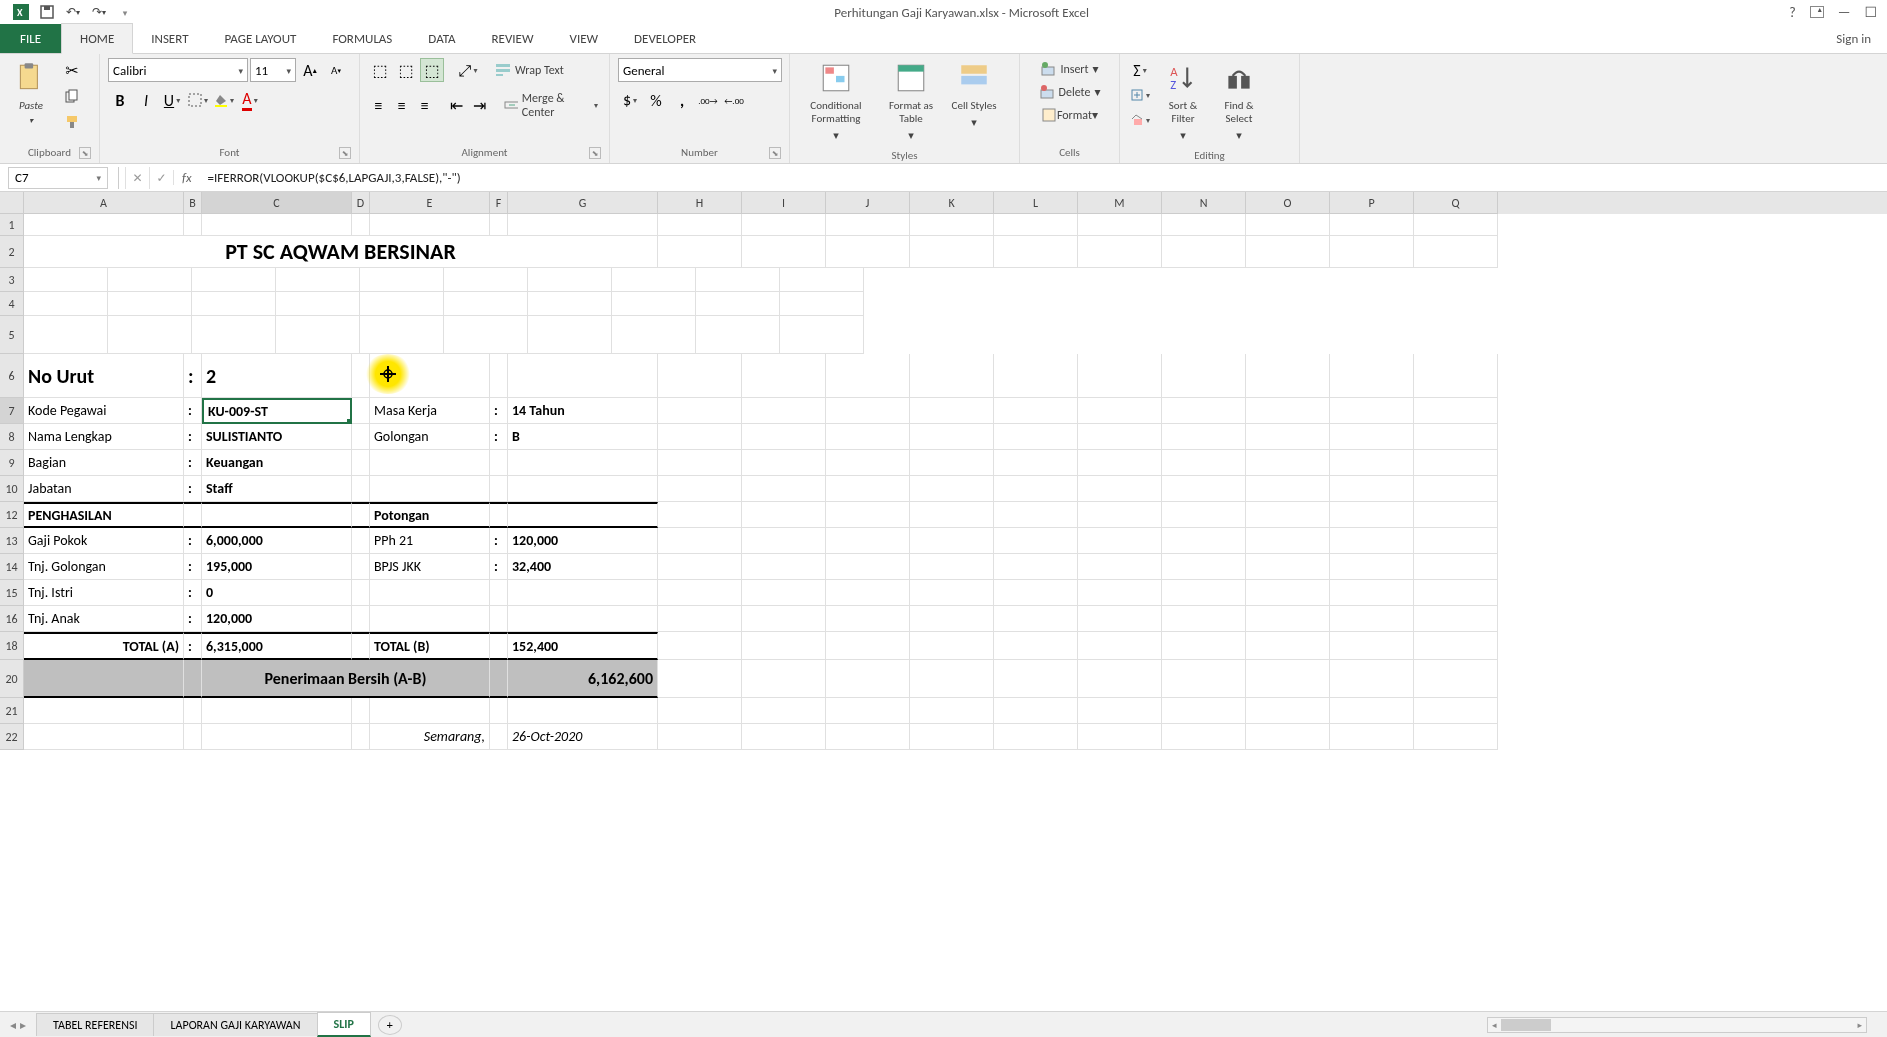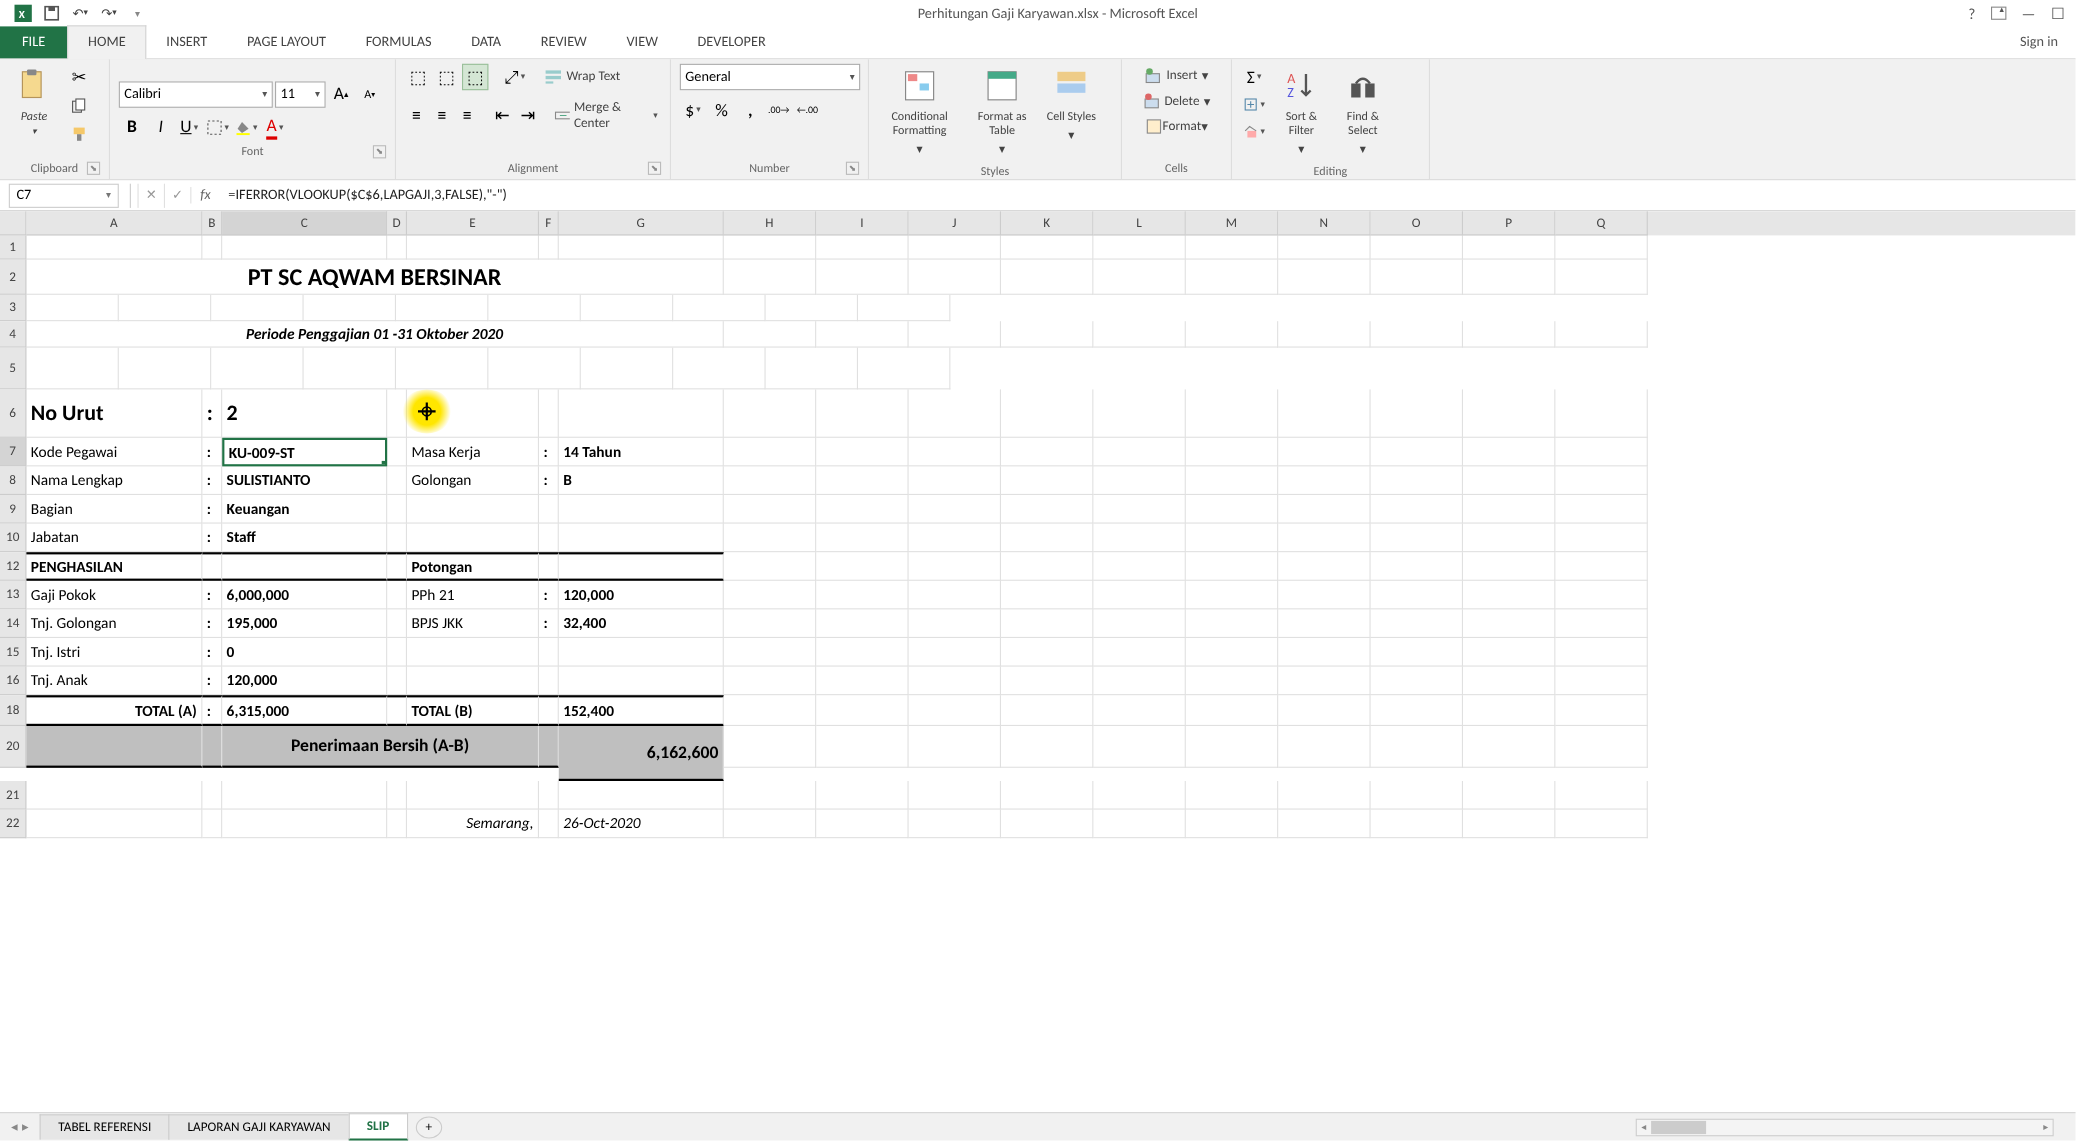--- a/index.html
+++ b/index.html
@@ -149,21 +149,21 @@
             <svg width="14" height="14">
               <rect x="2" y="1" width="10" height="6" fill="#f5c869"></rect>
               <rect x="5" y="7" width="4" height="6" fill="#888"></rect>
             </svg>
           </div>
       </div>
     </div>
     <div class="ribbon-group-label"><span>Clipboard</span><span class="launcher">⬊</span></div>
   </div>
 
-  <div class="ribbon-group" style="width:260px;justify-content:center;">
+  <div class="ribbon-group" style="width:260px;">
     <div class="col" style="gap:6px;">
       <div class="row">
         <div class="combo font-name">
             <span>Calibri</span>
             <span class="dd">▾</span>
           </div>
         <div class="combo font-size">
             <span>11</span>
             <span class="dd">▾</span>
           </div>
@@ -400,21 +400,20 @@
         <div class="cell " style="width: 84px; height: 24px;"></div>
         <div class="cell " style="width: 84px; height: 24px;"></div>
         <div class="cell " style="width: 84px; height: 24px;"></div>
         <div class="cell " style="width: 84px; height: 24px;"></div>
         <div class="cell " style="width: 84px; height: 24px;"></div>
         <div class="cell " style="width: 84px; height: 24px;"></div>
         <div class="cell " style="width: 84px; height: 24px;"></div>
       </div>
       <div class="row-container">
         <div class="row-h" style="height: 24px;">4</div>
-        <div class="cell bold italic center" style="width: 634px; height: 24px; font-size: 14px;">Periode Penggajian 01 -31 Oktober 2020</div>
         <div class="cell " style="width: 84px; height: 24px;"></div>
         <div class="cell " style="width: 84px; height: 24px;"></div>
         <div class="cell " style="width: 84px; height: 24px;"></div>
         <div class="cell " style="width: 84px; height: 24px;"></div>
         <div class="cell " style="width: 84px; height: 24px;"></div>
         <div class="cell " style="width: 84px; height: 24px;"></div>
         <div class="cell " style="width: 84px; height: 24px;"></div>
         <div class="cell " style="width: 84px; height: 24px;"></div>
         <div class="cell " style="width: 84px; height: 24px;"></div>
         <div class="cell " style="width: 84px; height: 24px;"></div>
@@ -651,21 +650,21 @@
         <div class="cell " style="width: 84px; height: 28px;"></div>
         <div class="cell " style="width: 84px; height: 28px;"></div>
         <div class="cell " style="width: 84px; height: 28px;"></div>
       </div>
       <div class="row-container">
         <div class="row-h" style="height: 38px;">20</div>
         <div class="cell bg-gray bd-b" style="width: 160px; height: 38px;"></div>
         <div class="cell bg-gray bd-b" style="width: 18px; height: 38px;"></div>
         <div class="cell bold bg-gray bd-b center" style="width: 288px; height: 38px; font-size: 16px;">Penerimaan Bersih (A-B)</div>
         <div class="cell bg-gray bd-b" style="width: 18px; height: 38px;"></div>
-        <div class="cell bold bg-gray bd-b right" style="width: 150px; height: 50px; font-size: 16px;">6,162,600</div>
+        <div class="cell bold bg-gray bd-b right" style="width: 150px; height: 38px; font-size: 16px;">6,162,600</div>
         <div class="cell " style="width: 84px; height: 38px;"></div>
         <div class="cell " style="width: 84px; height: 38px;"></div>
         <div class="cell " style="width: 84px; height: 38px;"></div>
         <div class="cell " style="width: 84px; height: 38px;"></div>
         <div class="cell " style="width: 84px; height: 38px;"></div>
         <div class="cell " style="width: 84px; height: 38px;"></div>
         <div class="cell " style="width: 84px; height: 38px;"></div>
         <div class="cell " style="width: 84px; height: 38px;"></div>
         <div class="cell " style="width: 84px; height: 38px;"></div>
         <div class="cell " style="width: 84px; height: 38px;"></div>

